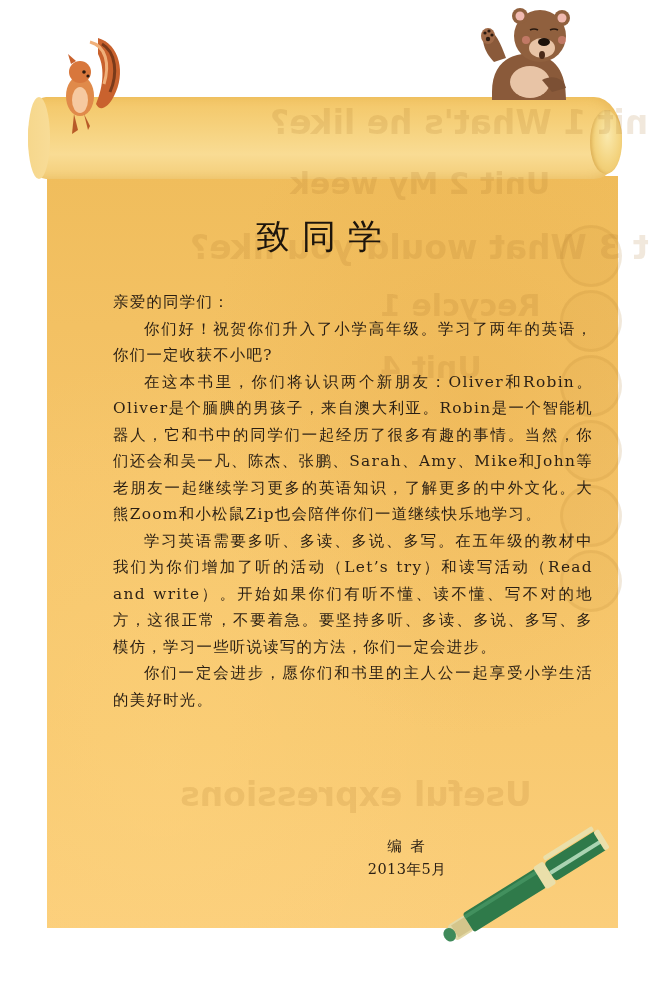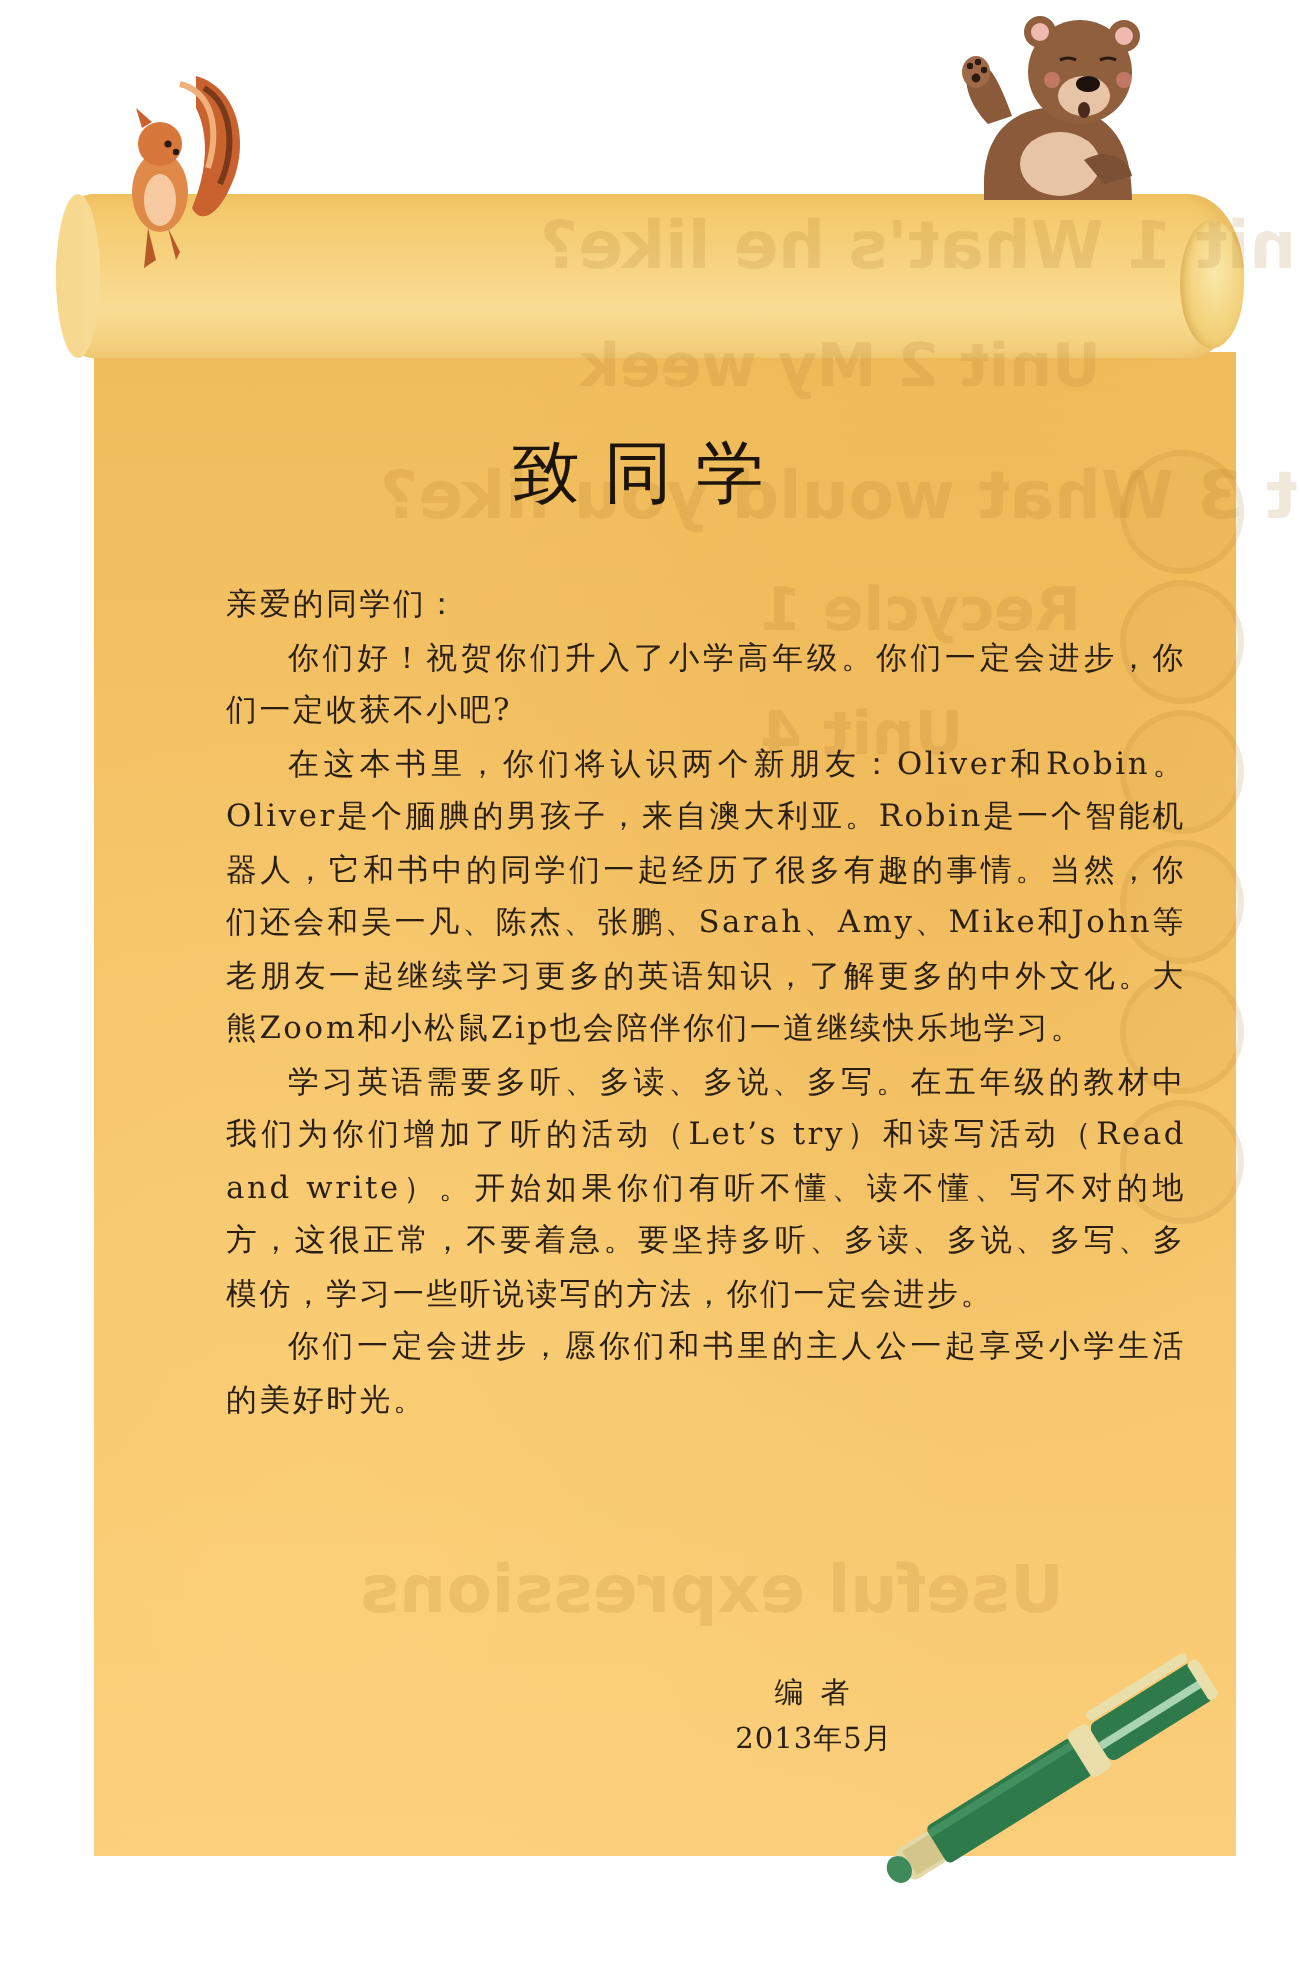--- a/index.html
+++ b/index.html
@@ -182,21 +182,21 @@
     <path d="M78 28 Q82 26 86 28" stroke="#2a1a10" stroke-width="1.6" fill="none"></path>
     <circle cx="54" cy="38" r="4" fill="#e28a80" opacity="0.6"></circle>
     <circle cx="90" cy="38" r="4" fill="#e28a80" opacity="0.6"></circle>
     <path d="M70 78 C80 72 92 76 94 86 L80 90 Z" fill="#7c5034"></path>
   </svg>
 
   <div class="title">致同学</div>
 
   <div class="letter">
     <p>亲爱的同学们：</p>
-    <p class="indent">你们好！祝贺你们升入了小学高年级。你们一定会进步，你们一定收获不小吧?</p>
+    <p class="indent">你们好！祝贺你们升入了小学高年级。学习了两年的英语，你们一定收获不小吧?</p>
     <p class="indent">在这本书里，你们将认识两个新朋友：Oliver和Robin。Oliver是个腼腆的男孩子，来自澳大利亚。Robin是一个智能机器人，它和书中的同学们一起经历了很多有趣的事情。当然，你们还会和吴一凡、陈杰、张鹏、Sarah、Amy、Mike和John等老朋友一起继续学习更多的英语知识，了解更多的中外文化。大熊Zoom和小松鼠Zip也会陪伴你们一道继续快乐地学习。</p>
     <p class="indent">学习英语需要多听、多读、多说、多写。在五年级的教材中我们为你们增加了听的活动（Let’s try）和读写活动（Read and write）。开始如果你们有听不懂、读不懂、写不对的地方，这很正常，不要着急。要坚持多听、多读、多说、多写、多模仿，学习一些听说读写的方法，你们一定会进步。</p>
     <p class="indent">你们一定会进步，愿你们和书里的主人公一起享受小学生活的美好时光。</p>
   </div>
 
   <div class="signature sig-author">编 者</div>
   <div class="signature sig-date">2013年5月</div>
 
   <svg class="pen" viewBox="0 0 196 130">
     <g transform="rotate(-32 98 65)">

